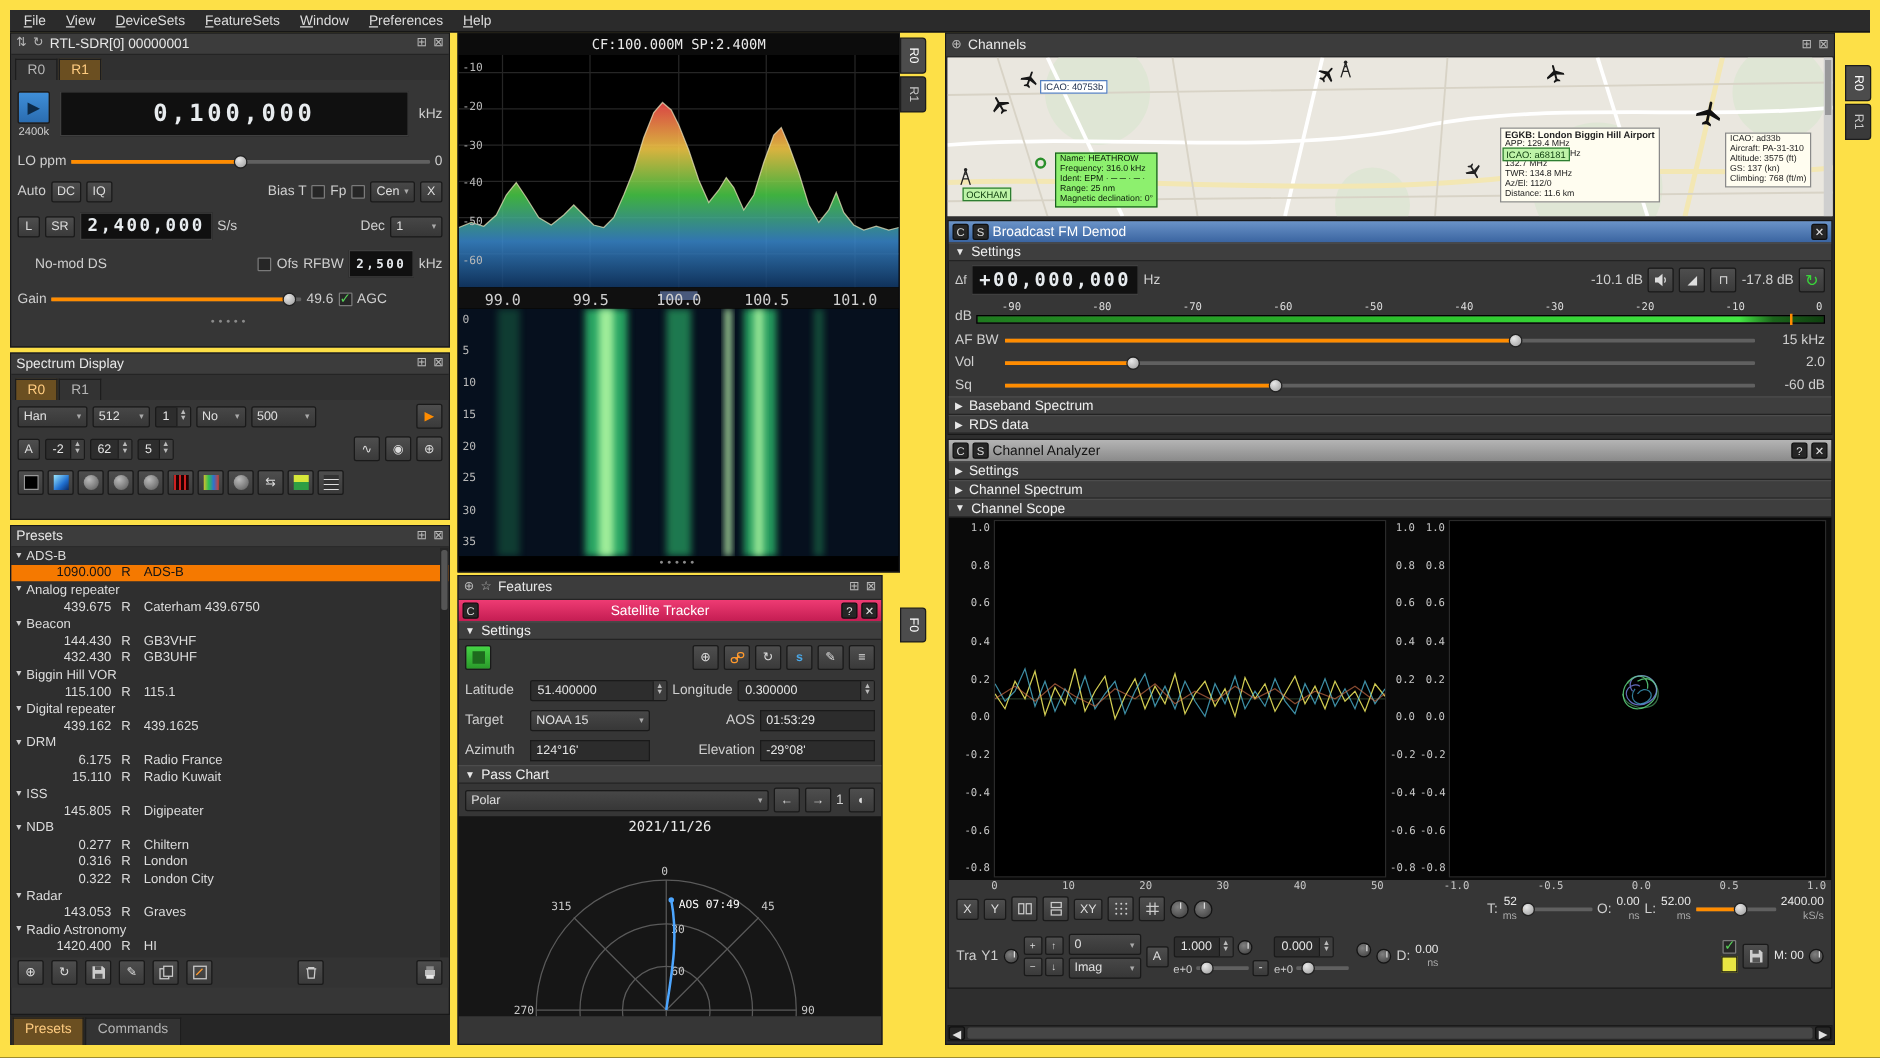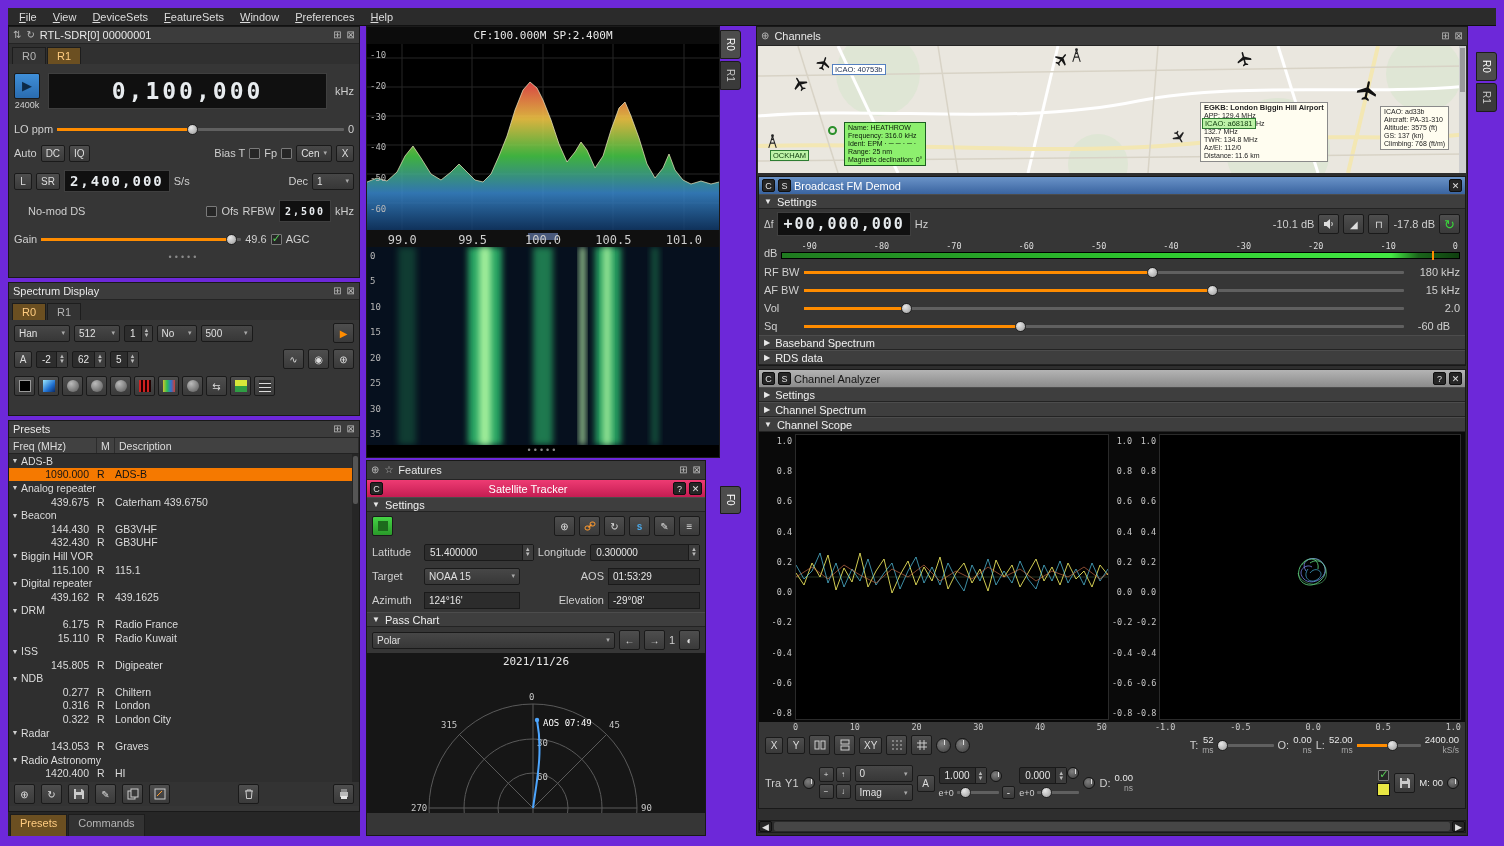--- a/index.html
+++ b/index.html
@@ -1,17 +1,17 @@
 <!DOCTYPE html>
 <html style="--accent: #ff8c00; --selected-row: #f57900; --lcd-text: #e8ecef; --satellite-title: #d6275f; --fm-title: #3a64a0; --analyzer-title: #9a9a9a; --meter-green: #2ec82e;"><head>
 <meta charset="utf-8">
 <style>
 *{margin:0;padding:0;box-sizing:border-box}
 body{width:1504px;height:846px;background:#000;font-family:"Liberation Sans",sans-serif;font-size:11px;color:#d6d6d6;overflow:hidden}
-.screen{position:relative;width:1504px;height:846px;background:#6d28d9;overflow:hidden}
+.screen{position:relative;width:1504px;height:846px;background:#fde047;overflow:hidden}
 .abs{position:absolute}
 .menubar{display:flex;gap:2px;align-items:center;background:#2b2b2b;padding:0 4px;border-bottom:1px solid #111}
 .menu-item{display:inline-block;padding:1px 7px;color:#ddd}
 .menu-item::first-letter{text-decoration:underline}
 .panel{background:#363636;border:1px solid #191919}
 .phdr{display:flex;align-items:center;gap:5px;height:17px;padding:0 4px;background:#3c3c3c;border-bottom:1px solid #242424;color:#e8e8e8}
 .phdr .sp{flex:1}
 .icn{color:#b9b9b9;font-size:10px;line-height:1}
 .tabs{display:flex;gap:1px;padding:3px 3px 0;background:#303030}
 .htab{padding:2px 9px;background:#333;border:1px solid #1d1d1d;border-bottom:none;color:#b5b5b5}
@@ -122,21 +122,21 @@
   </div>
   <div class="tabs">
     <span class="htab">R0</span>
     <span class="htab active">R1</span>
   </div>
   <div class="row" style="height:54px;gap:8px">
     <div class="col" style="align-items:center;gap:1px">
       <span class="btn" style="width:26px;height:26px;background:linear-gradient(#3f8fd9,#2a6cb0);color:#0d2a47;font-size:13px">▶</span>
       <span class="lbl" style="font-size:9px">2400k</span>
     </div>
-    <span class="lcd" style="flex:1;height:36px;font-size:23px;font-weight:bold;letter-spacing:3px;justify-content:center">0,100,000</span>
+    <span class="lcd" style="flex:1;height:36px;font-size:19px;font-weight:bold;letter-spacing:3px;justify-content:center">0,100,000</span>
     <span class="lbl">kHz</span>
   </div>
   <div class="row" style="height:22px">
     <span class="lbl">LO ppm</span>
     <span class="slider" style="flex:1">
           <span class="tr"></span>
           <span class="fl" style="width:47%"></span>
           <span class="hd" style="left:47%"></span>
         </span>
     <span class="lbl">0</span>
@@ -291,25 +291,20 @@
         </span>
   </div>
 </div>
 
 <div class="panel abs" style="left:8px;top:420px;width:352px;height:392px">
   <div class="phdr">
     <span>Presets</span>
     <span class="sp"></span>
     <span class="icn">⊞</span>
     <span class="icn">⊠</span>
-  </div>
-  <div class="pcolhdr">
-    <span style="width:88px">Freq (MHz)</span>
-    <span style="width:18px">M</span>
-    <span style="flex:1">Description</span>
   </div>
   <div class="prows">
 
     <div class="pscroll">
           <span class="th"></span>
         </div>
 
       <div class="prow group">
         <span class="caret">▼</span>
         <span class="c1">ADS-B</span>
@@ -867,29 +862,20 @@
               <span>-20</span>
               <span>-10</span>
               <span>0</span>
             </div>
         <div class="mbar">
               <span class="mk"></span>
             </div>
       </div>
     </div>
     <div class="row" style="height:18px">
-      <span class="lbl" style="width:36px">RF BW</span>
-      <span class="slider" style="flex:1">
-            <span class="tr"></span>
-            <span class="fl" style="width:58%"></span>
-            <span class="hd" style="left:58%"></span>
-          </span>
-      <span class="lbl" style="width:52px;text-align:right">180 kHz</span>
-    </div>
-    <div class="row" style="height:18px">
       <span class="lbl" style="width:36px">AF BW</span>
       <span class="slider" style="flex:1">
             <span class="tr"></span>
             <span class="fl" style="width:68%"></span>
             <span class="hd" style="left:68%"></span>
           </span>
       <span class="lbl" style="width:52px;text-align:right">15 kHz</span>
     </div>
     <div class="row" style="height:18px">
       <span class="lbl" style="width:36px">Vol</span>
@@ -900,21 +886,21 @@
           </span>
       <span class="lbl" style="width:52px;text-align:right">2.0</span>
     </div>
     <div class="row" style="height:18px">
       <span class="lbl" style="width:36px">Sq</span>
       <span class="slider" style="flex:1">
             <span class="tr"></span>
             <span class="fl" style="width:36%"></span>
             <span class="hd" style="left:36%"></span>
           </span>
-      <span class="lbl" style="width:52px;text-align:center">-60 dB</span>
+      <span class="lbl" style="width:52px;text-align:right">-60 dB</span>
     </div>
     <div class="sechdr">
       <span class="car">▶</span>
       <span>Baseband Spectrum</span>
     </div>
     <div class="sechdr">
       <span class="car">▶</span>
       <span>RDS data</span>
     </div>
   </div>
@@ -1124,21 +1110,21 @@
         <span style="display:flex;gap:3px;align-items:center">
           <span class="lbl" style="font-size:9px">e+0</span>
           <span class="slider" style="width:42px">
                 <span class="tr"></span>
                 <span class="hd" style="left:20%"></span>
               </span>
           <span class="btn" style="height:13px;min-width:13px">-</span>
         </span>
       </span>
       <span class="col" style="align-items:flex-start">
-        <span style="display:flex;gap:0;align-items:flex-start">
+        <span style="display:flex;gap:18px;align-items:flex-end">
           <span class="spin">
                 <span class="v">0.000</span>
                 <span class="arr">
                   <span>▲</span>
                   <span>▼</span>
                 </span>
               </span>
           <span class="knob sm"></span>
         </span>
         <span style="display:flex;gap:3px;align-items:center">

